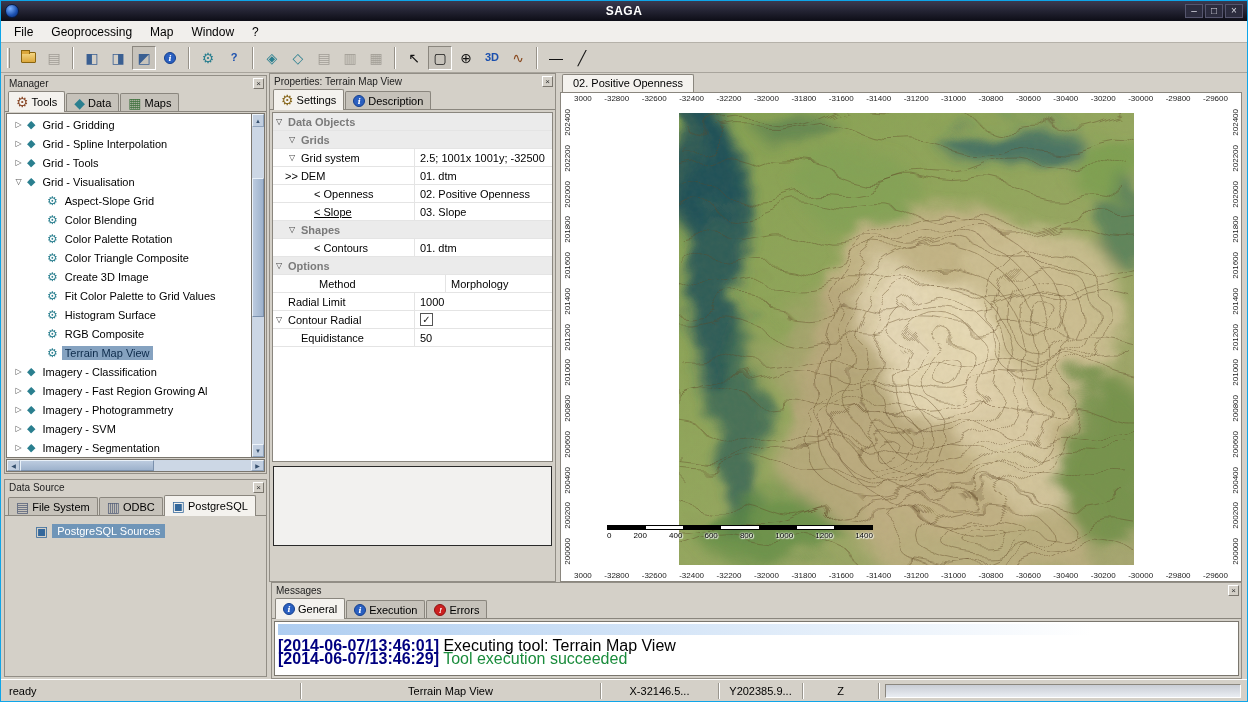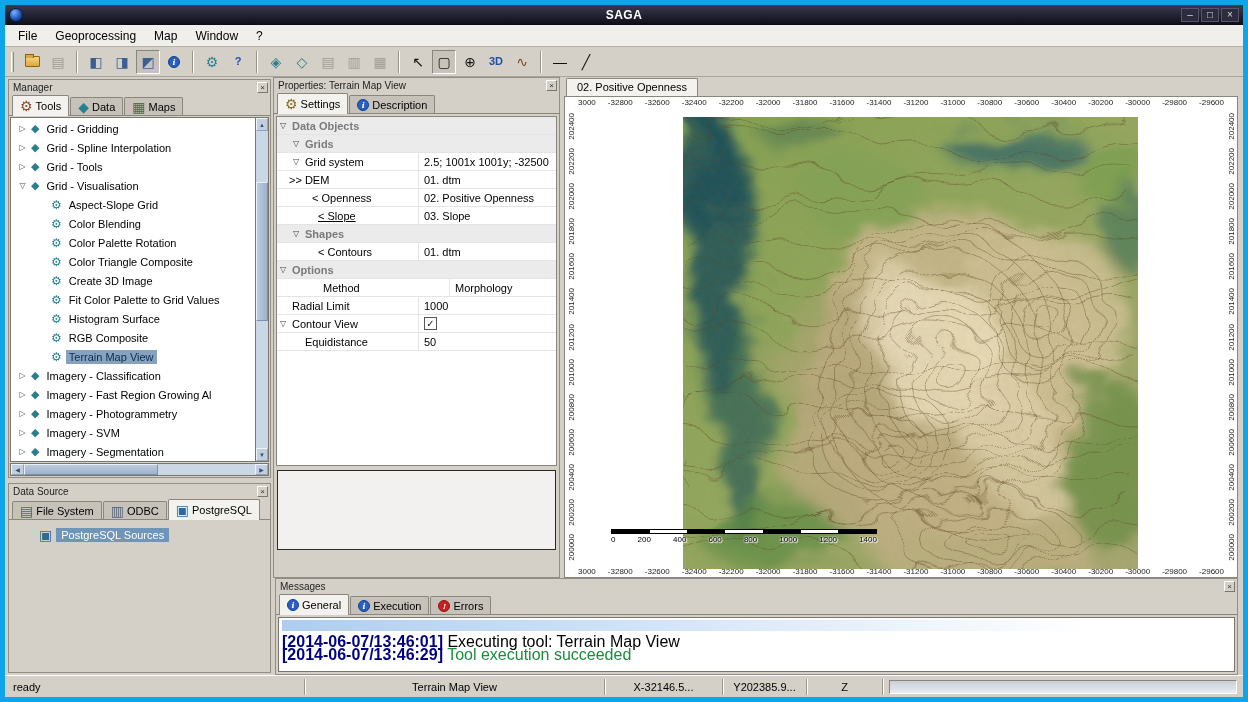--- a/index.html
+++ b/index.html
@@ -1,18 +1,18 @@
 <!DOCTYPE html>
 <html><head>
 <meta charset="utf-8">
 <style>
 *{box-sizing:border-box;margin:0;padding:0}
 html,body{width:1248px;height:702px;overflow:hidden}
 body{font-family:"Liberation Sans","DejaVu Sans",sans-serif;background:#4a4a4a;font-size:11px;color:#000}
-.window{width:1248px;height:702px;background:#d4d0c8;border:5px solid #0ea5e9;position:relative}
+.window{width:1248px;height:702px;background:#d4d0c8;border:1px solid #0ea5e9;position:relative}
 
 
 .titlebar{height:20px;background:linear-gradient(#3a3a50,#0d0d16);display:flex;align-items:center;padding:0 4px;position:relative}
 .logo{width:14px;height:14px;border-radius:50%;background:radial-gradient(circle at 35% 30%,#7ab0ff,#1a4fae 60%,#0a2a6e);border:1px solid #061c48}
 .title-text{position:absolute;left:0;right:0;text-align:center;color:#fff;font-weight:bold;font-size:12px;letter-spacing:.5px;pointer-events:none}
 .winbtns{margin-left:auto;display:flex;gap:2px;z-index:1}
 .winbtn{width:18px;height:14px;display:flex;align-items:center;justify-content:center;color:#d8d8e2;font-size:10px;line-height:1;background:#2c2c3e;border:1px solid #55556e}
 
 
 .menubar{height:22px;background:#f1efec;border-bottom:1px solid #b5b1a9;display:flex;align-items:center;padding-left:4px}
@@ -406,21 +406,21 @@
                   <div class="prow">
                     <div class="pcell plab" style="">
                       <span class="parrow"></span>
                       <span class="plabtext">&gt;&gt; DEM</span>
                     </div>
                     <div class="pcell pval">
                       <span class="pvaltext">01. dtm</span>
                     </div>
                   </div>
                   <div class="prow">
-                    <div class="pcell plab" style="padding-left: 23px;">
+                    <div class="pcell plab" style="padding-left: 29px;">
                       <span class="parrow"></span>
                       <span class="plabtext">&lt; Openness</span>
                     </div>
                     <div class="pcell pval">
                       <span class="pvaltext">02. Positive Openness</span>
                     </div>
                   </div>
                   <div class="prow">
                     <div class="pcell plab" style="padding-left: 29px; text-decoration: underline;">
                       <span class="parrow"></span>
@@ -465,21 +465,21 @@
                       <span class="parrow"></span>
                       <span class="plabtext">Radial Limit</span>
                     </div>
                     <div class="pcell pval">
                       <span class="pvaltext">1000</span>
                     </div>
                   </div>
                   <div class="prow">
                     <div class="pcell plab" style="padding-left: 3px;">
                       <span class="parrow">▽</span>
-                      <span class="plabtext">Contour View</span>
+                      <span class="plabtext">Contour Radial</span>
                     </div>
                     <div class="pcell pval">
                       <span class="cb">✓</span>
                     </div>
                   </div>
                   <div class="prow">
                     <div class="pcell plab" style="padding-left: 16px;">
                       <span class="parrow"></span>
                       <span class="plabtext">Equidistance</span>
                     </div>

